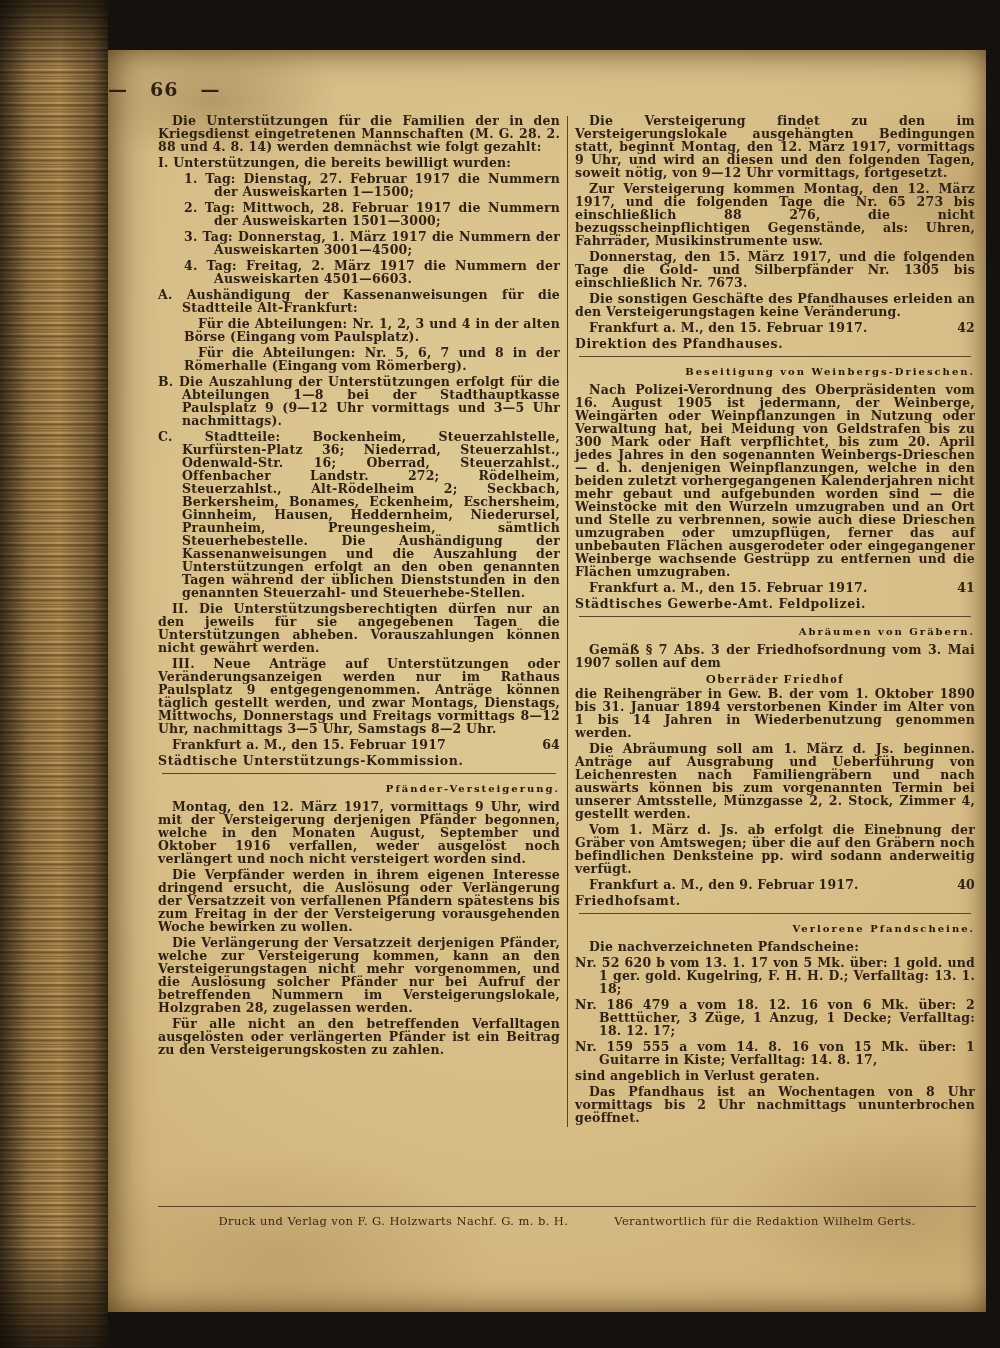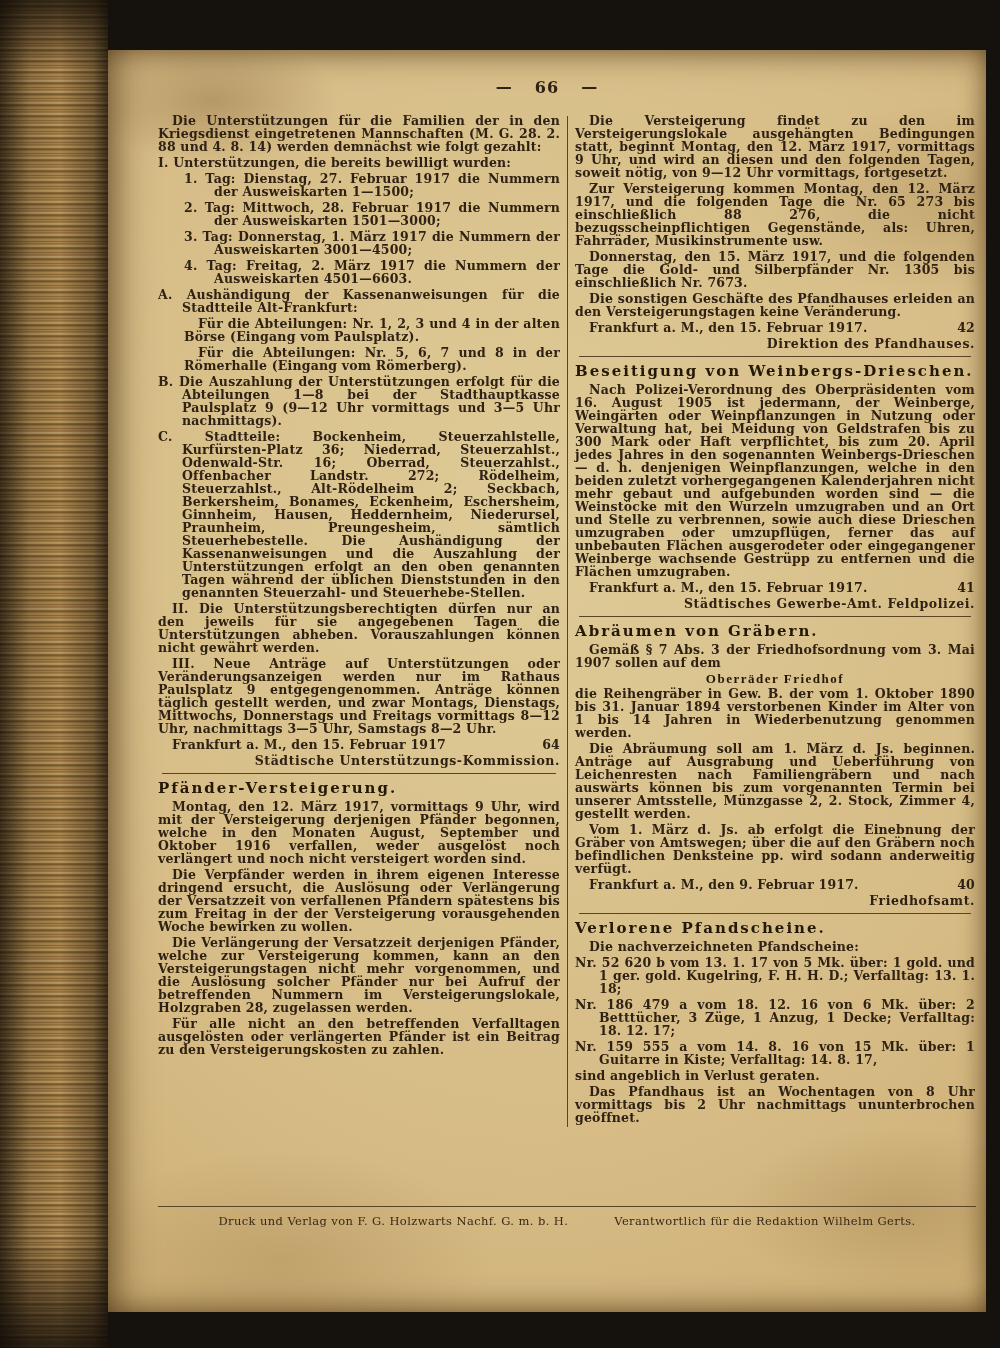--- a/index.html
+++ b/index.html
@@ -21,40 +21,40 @@
                inset -14px 0 24px -12px rgba(70,45,15,.45),
                inset 0 18px 30px -14px rgba(70,45,15,.5),
                inset 0 -18px 30px -14px rgba(70,45,15,.5);}
   .stains{position:absolute;inset:0;pointer-events:none;
     background:
       radial-gradient(180px 90px at 12% 4%, rgba(92,60,20,.28), rgba(92,60,20,0) 70%),
       radial-gradient(260px 140px at 96% 12%, rgba(120,85,35,.20), rgba(120,85,35,0) 70%),
       radial-gradient(300px 160px at 20% 96%, rgba(110,75,30,.18), rgba(110,75,30,0) 70%),
       radial-gradient(240px 120px at 90% 92%, rgba(110,75,30,.20), rgba(110,75,30,0) 70%);}
 
-  .pagenum{position:absolute;top:28px;left:0;width:100%;text-align:center;
-    font-size:16px;font-weight:bold;color:#2e2113;letter-spacing:1px;}
+  .pagenum{position:absolute;top:28px;left:0;width:100%;
+    font-size:19px;font-weight:bold;color:#2e2113;letter-spacing:1px;}
   .pagenum .num{margin:0 22px;}
 
   .content{position:absolute;left:50px;top:64px;width:818px;}
   .cols{display:flex;align-items:flex-start;}
   .col{width:402px;}
   .col-right{width:400px;}
   .divider{width:1px;align-self:stretch;background:#5a4428;margin:2px 7px 0 7px;}
 
   .col p{margin:0 0 3px;font-size:12.5px;line-height:13px;text-align:justify;
          color:#2f2113;font-weight:bold;letter-spacing:.2px;hyphens:auto;}
   p.p{text-indent:14px;}
   p.np{text-indent:0;}
   p.ind{padding-left:26px;text-indent:14px;}
   p.hang{padding-left:24px;text-indent:-24px;}
   p.hang2{padding-left:56px;text-indent:-30px;}
-  p.heading{text-align:left;font-size:15px;letter-spacing:2px;margin:8px 0 5px;color:#241807;}
+  p.heading{text-align:right;font-size:10px;letter-spacing:2px;margin:8px 0 5px;color:#241807;}
   p.subheading{text-align:center;font-size:13px;letter-spacing:1.5px;margin:2px 0;color:#241807;font-family:Liberation Serif, serif;}
-  p.signature{text-align:right;margin:0 0 5px;letter-spacing:.6px;}
+  p.signature{text-align:left;margin:0 0 5px;letter-spacing:.6px;}
   p.dateline{display:flex;justify-content:space-between;padding-left:14px;}
   .rule{height:1px;background:#5a4428;margin:6px 4px;}
 
   .footer{position:absolute;left:50px;top:1156px;width:818px;}
   .footer .rule-full{height:1px;background:#5a4428;margin:0 0 7px;}
   .footer .imprint{display:flex;justify-content:center;gap:46px;font-size:11.5px;
     font-weight:normal;color:#382816;letter-spacing:.4px;}
 </style>
 </head>
 <body>

